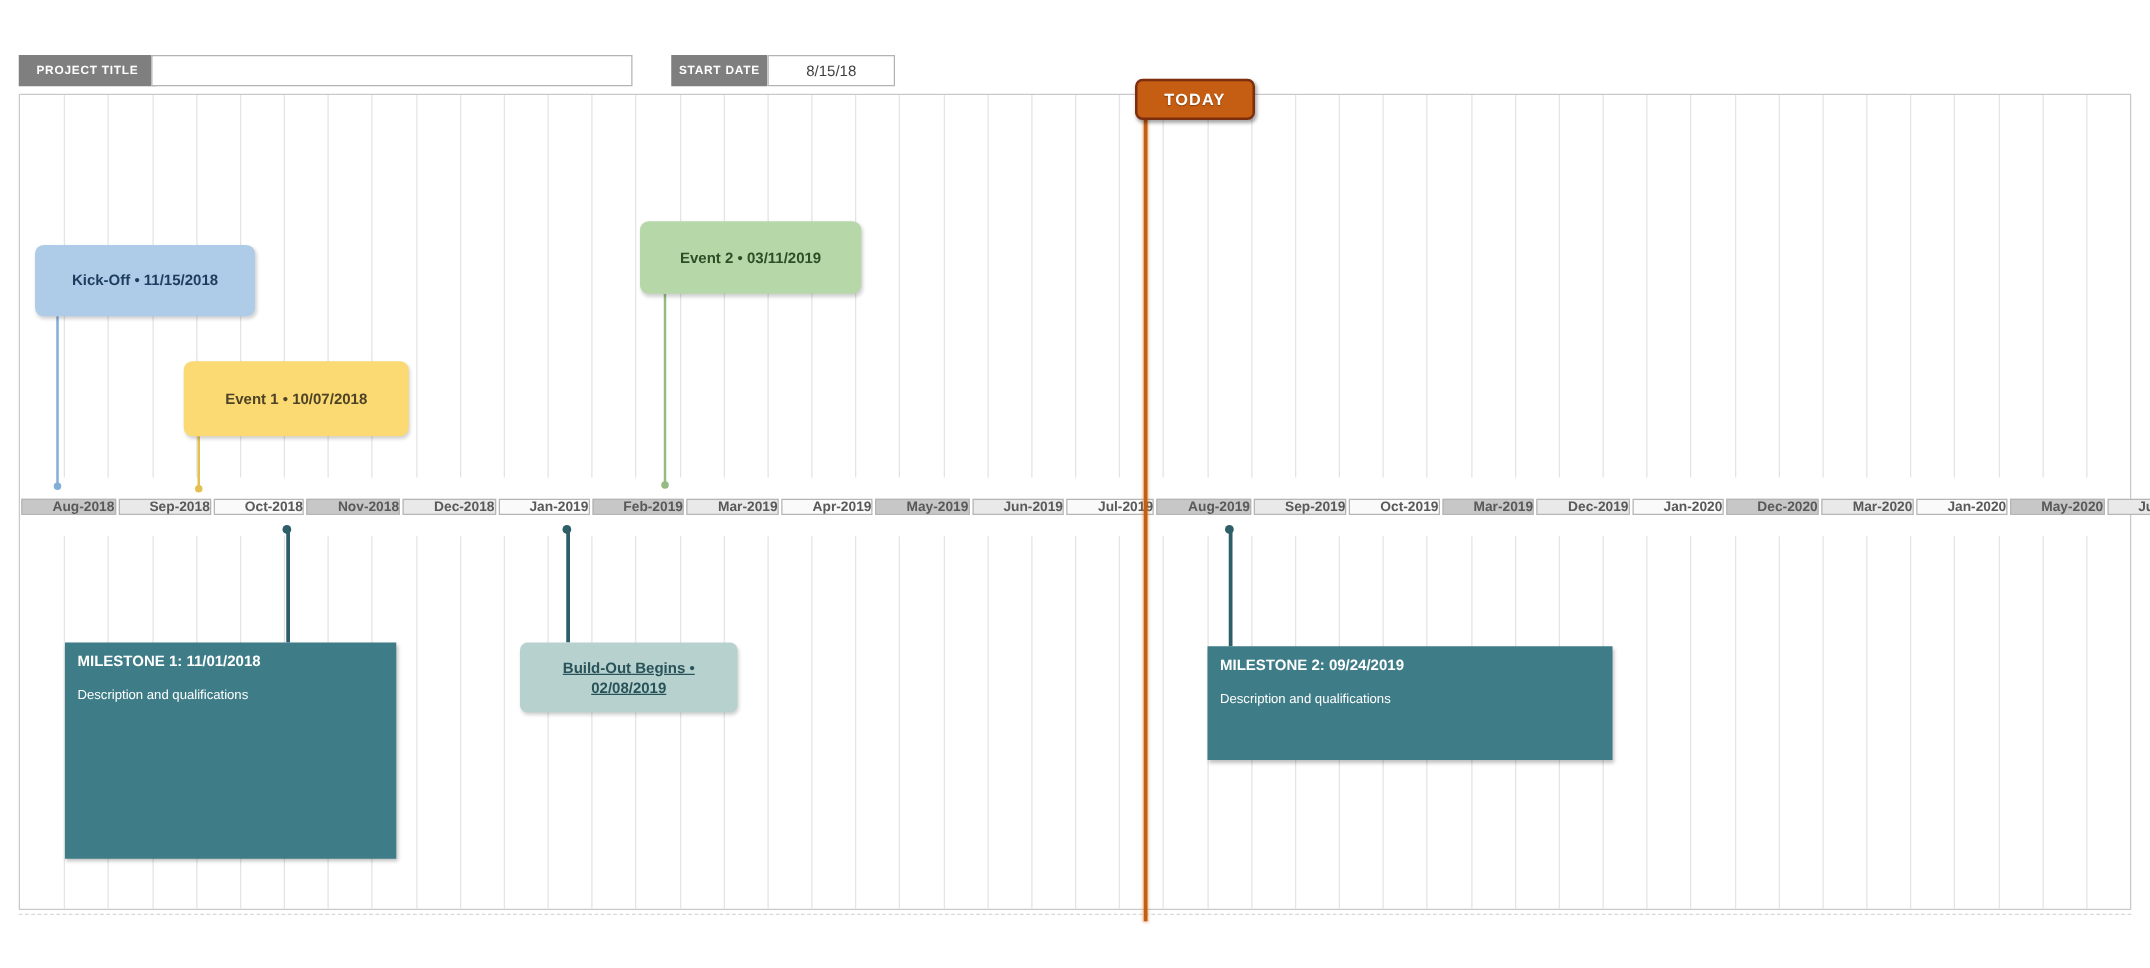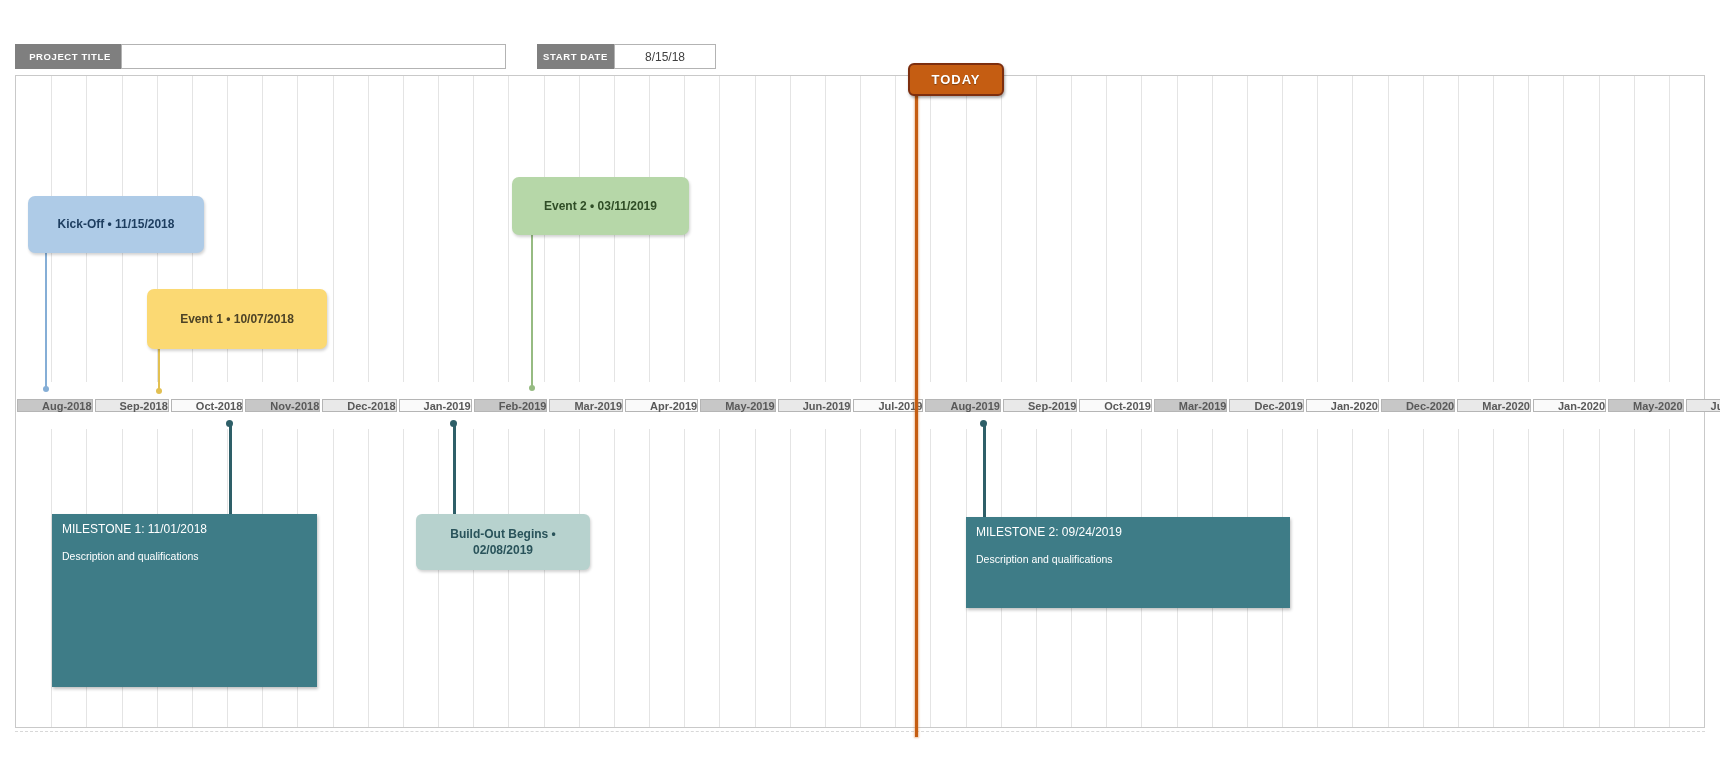--- a/index.html
+++ b/index.html
@@ -43,27 +43,27 @@
     display:flex;flex-direction:column;align-items:center;justify-content:center;
     font-size:12px;font-weight:700;text-align:center;line-height:1.35;
     box-shadow:1px 2px 3px rgba(0,0,0,.18);}
   .box-kickoff{left:12px;top:120px;width:176px;height:57px;
     background:var(--kickoff_fill);color:var(--kickoff_text);}
   .box-event1{left:131px;top:213px;width:180px;height:60px;
     background:var(--event1_fill);color:var(--event1_text);}
   .box-event2{left:496px;top:101px;width:177px;height:58px;
     background:var(--event2_fill);color:var(--event2_text);}
   .box-buildout{left:400px;top:438px;width:174px;height:56px;border-radius:6px;
-    background:var(--buildout_fill);color:var(--buildout_text);}
+    background:var(--buildout_fill);color:var(--buildout_text);text-decoration:underline;}
   .milestone{position:absolute;z-index:4;background:var(--milestone_fill);
     color:var(--milestone_text);box-sizing:border-box;padding:8px 10px;text-align:left;
     box-shadow:1px 2px 3px rgba(0,0,0,.25);}
   .box-milestone1{left:36px;top:438px;width:265px;height:173px;}
   .box-milestone2{left:950px;top:441px;width:324px;height:91px;}
-  .milestone .m-title{font-size:12px;font-weight:400;margin-bottom:14px;}
+  .milestone .m-title{font-size:12px;font-weight:700;margin-bottom:14px;}
   .milestone .m-desc{font-size:10.5px;font-weight:400;}
 
   
   .stem{position:absolute;width:2px;z-index:3;}
   .dot{position:absolute;width:6px;height:6px;border-radius:50%;z-index:3;}
   .stem-kickoff{left:29px;top:177px;height:136px;background:var(--kickoff_stem);}
   .dot-kickoff{left:27px;top:310px;background:var(--kickoff_stem);}
   .stem-event1{left:142px;top:273px;height:42px;background:var(--event1_stem);}
   .dot-event1{left:140px;top:312px;background:var(--event1_stem);}
   .stem-event2{left:515px;top:159px;height:153px;background:var(--event2_stem);}

